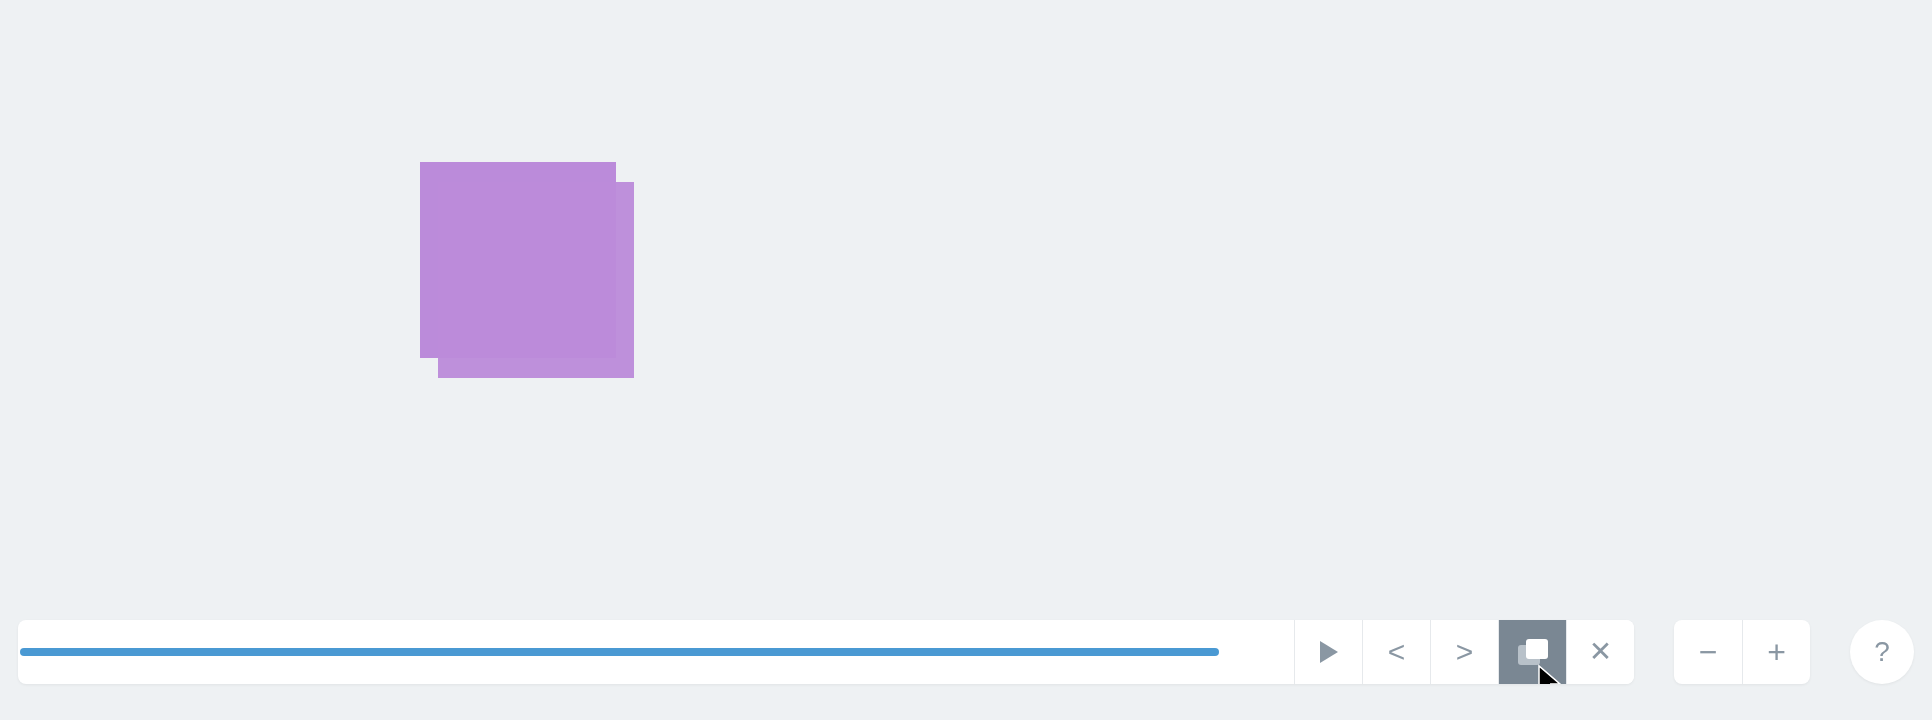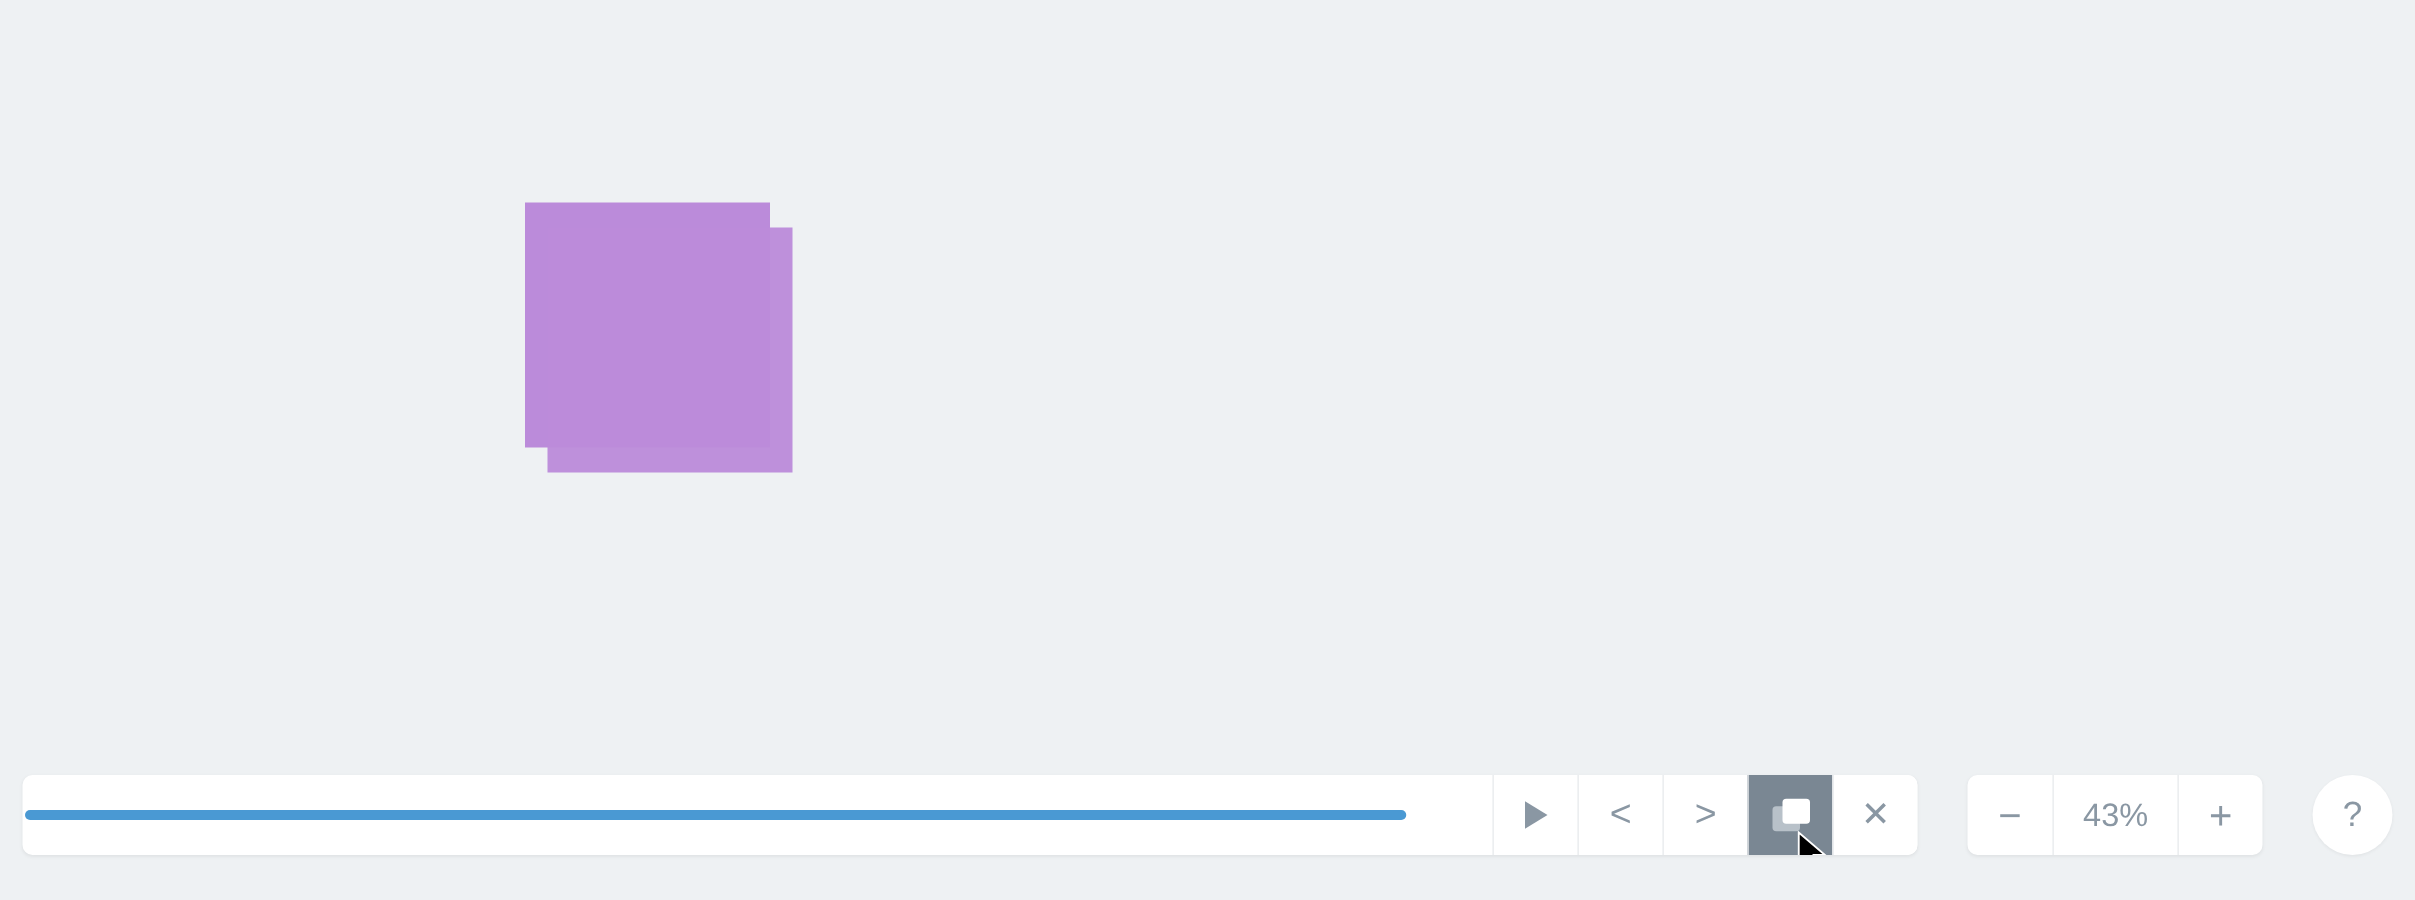--- a/index.html
+++ b/index.html
@@ -210,21 +210,20 @@
 
     <div class="control-btn">
       <span class="glyph" style="font-size:28px;">✕</span>
     </div>
   </div>
 
   <div class="zoom-group">
     <div class="zoom-btn">
       <span class="glyph">−</span>
     </div>
-    <div class="zoom-value">43%</div>
     <div class="zoom-btn">
       <span class="glyph">+</span>
     </div>
   </div>
 
   <div class="help-btn">
     <span>?</span>
   </div>
 
 </div>

